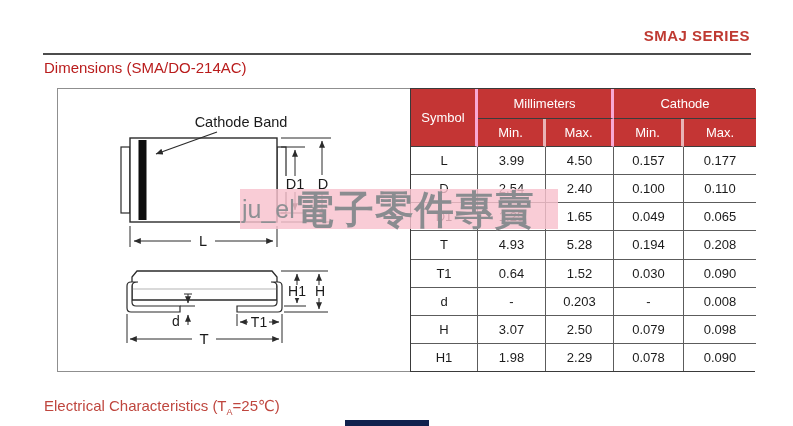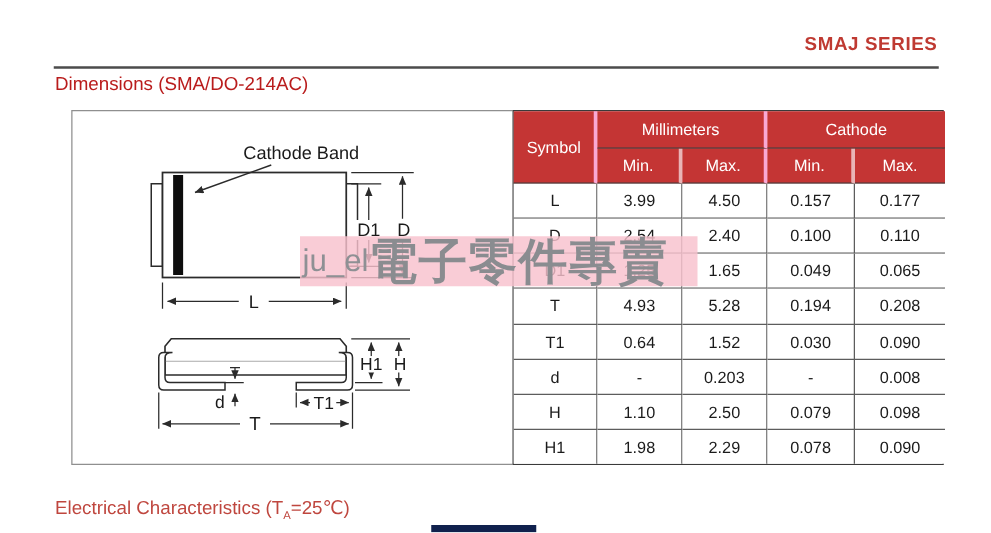--- a/index.html
+++ b/index.html
@@ -217,21 +217,21 @@
           </tr>
           <tr>
             <td>d</td>
             <td>-</td>
             <td>0.203</td>
             <td>-</td>
             <td>0.008</td>
           </tr>
           <tr>
             <td>H</td>
-            <td>1.10</td>
+            <td>3.07</td>
             <td>2.50</td>
             <td>0.079</td>
             <td>0.098</td>
           </tr>
           <tr>
             <td>H1</td>
             <td>1.98</td>
             <td>2.29</td>
             <td>0.078</td>
             <td>0.090</td>

